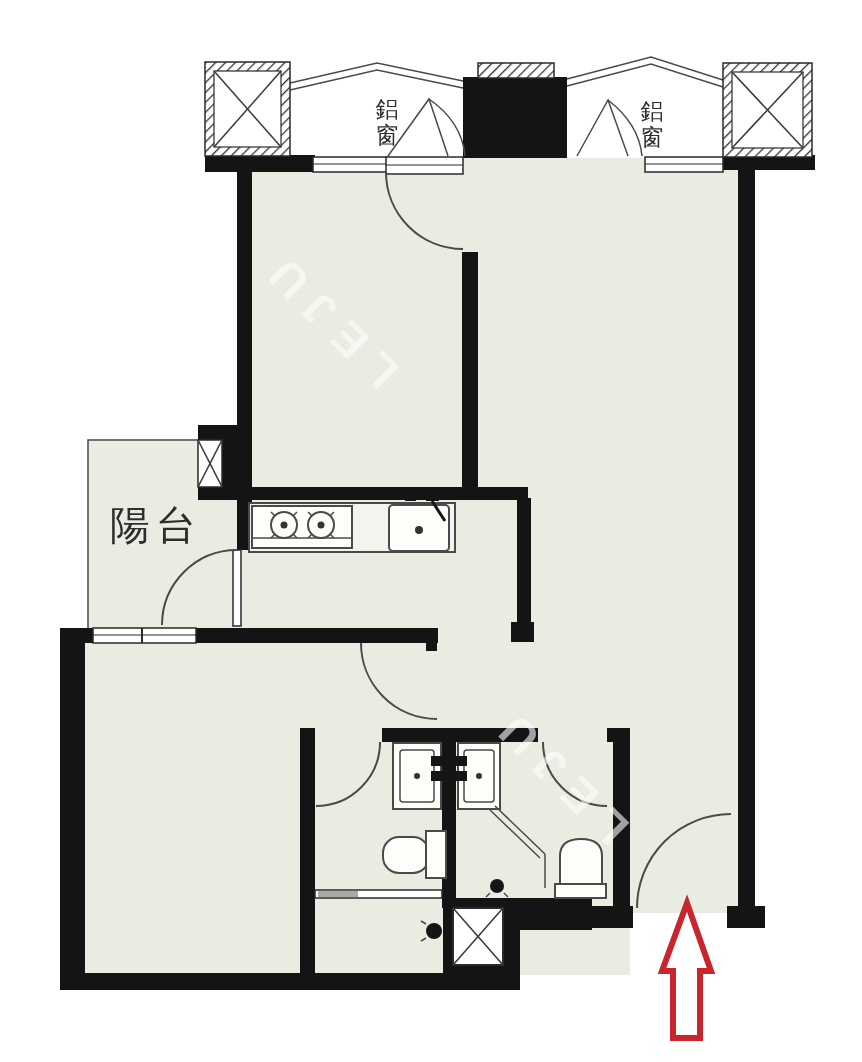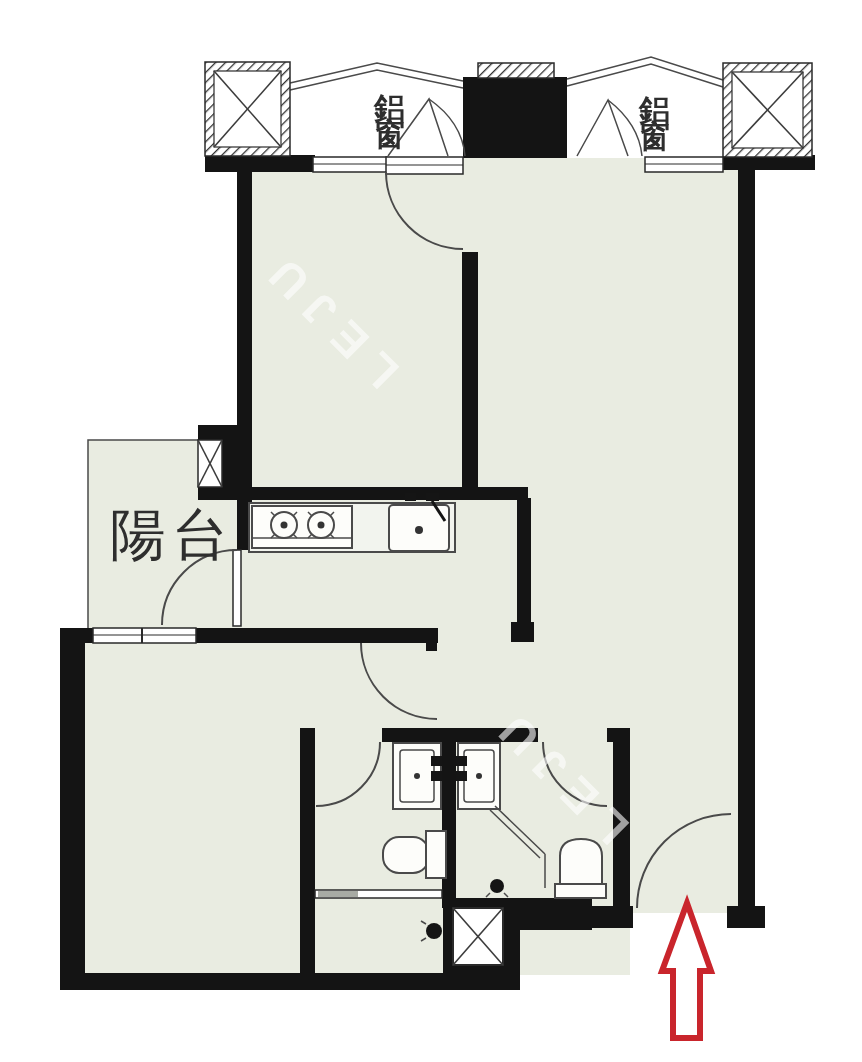--- a/index.html
+++ b/index.html
@@ -14,22 +14,22 @@
   .thin{fill:none;stroke:var(--line);stroke-width:2;}
   .thin15{fill:none;stroke:var(--line);stroke-width:1.5;}
   .sill{fill:#ffffff;stroke:#2a2a2a;stroke-width:1.5;}
   .fix{fill:#fdfdfa;stroke:#4a4a4a;stroke-width:2;}
   .fixfill{fill:#f2f4ee;stroke:#4a4a4a;stroke-width:2;}
   .blk{fill:#151515;stroke:none;}
   .xline{stroke:#3c3c3c;stroke-width:1.6;fill:none;}
   .colbox{stroke:#2a2a2a;stroke-width:1.5;}
   .arrow{fill:none;stroke:var(--arrow);stroke-width:6;stroke-linejoin:miter;}
   .label{position:absolute;color:var(--label);}
-  .label-balcony{left:110px;top:498px;font-size:56px;letter-spacing:6px;font-weight:500;}
-  .label-win{font-size:31px;font-weight:700;line-height:26px;width:26px;
+  .label-balcony{left:110px;top:498px;font-size:40px;letter-spacing:6px;font-weight:500;}
+  .label-win{font-size:23px;font-weight:400;line-height:26px;width:26px;text-align:center;
              word-break:break-all;}
   .label-win-left{left:374px;top:96px;}
   .label-win-right{left:639px;top:98px;}
   .wm{position:absolute;color:var(--wm);font-weight:bold;font-size:46px;letter-spacing:14px;
       transform:rotate(225deg);white-space:nowrap;pointer-events:none;}
   .wm1{left:242px;top:292px;}
   .wm2{left:472px;top:748px;}
 </style>
 </head>
 <body>

